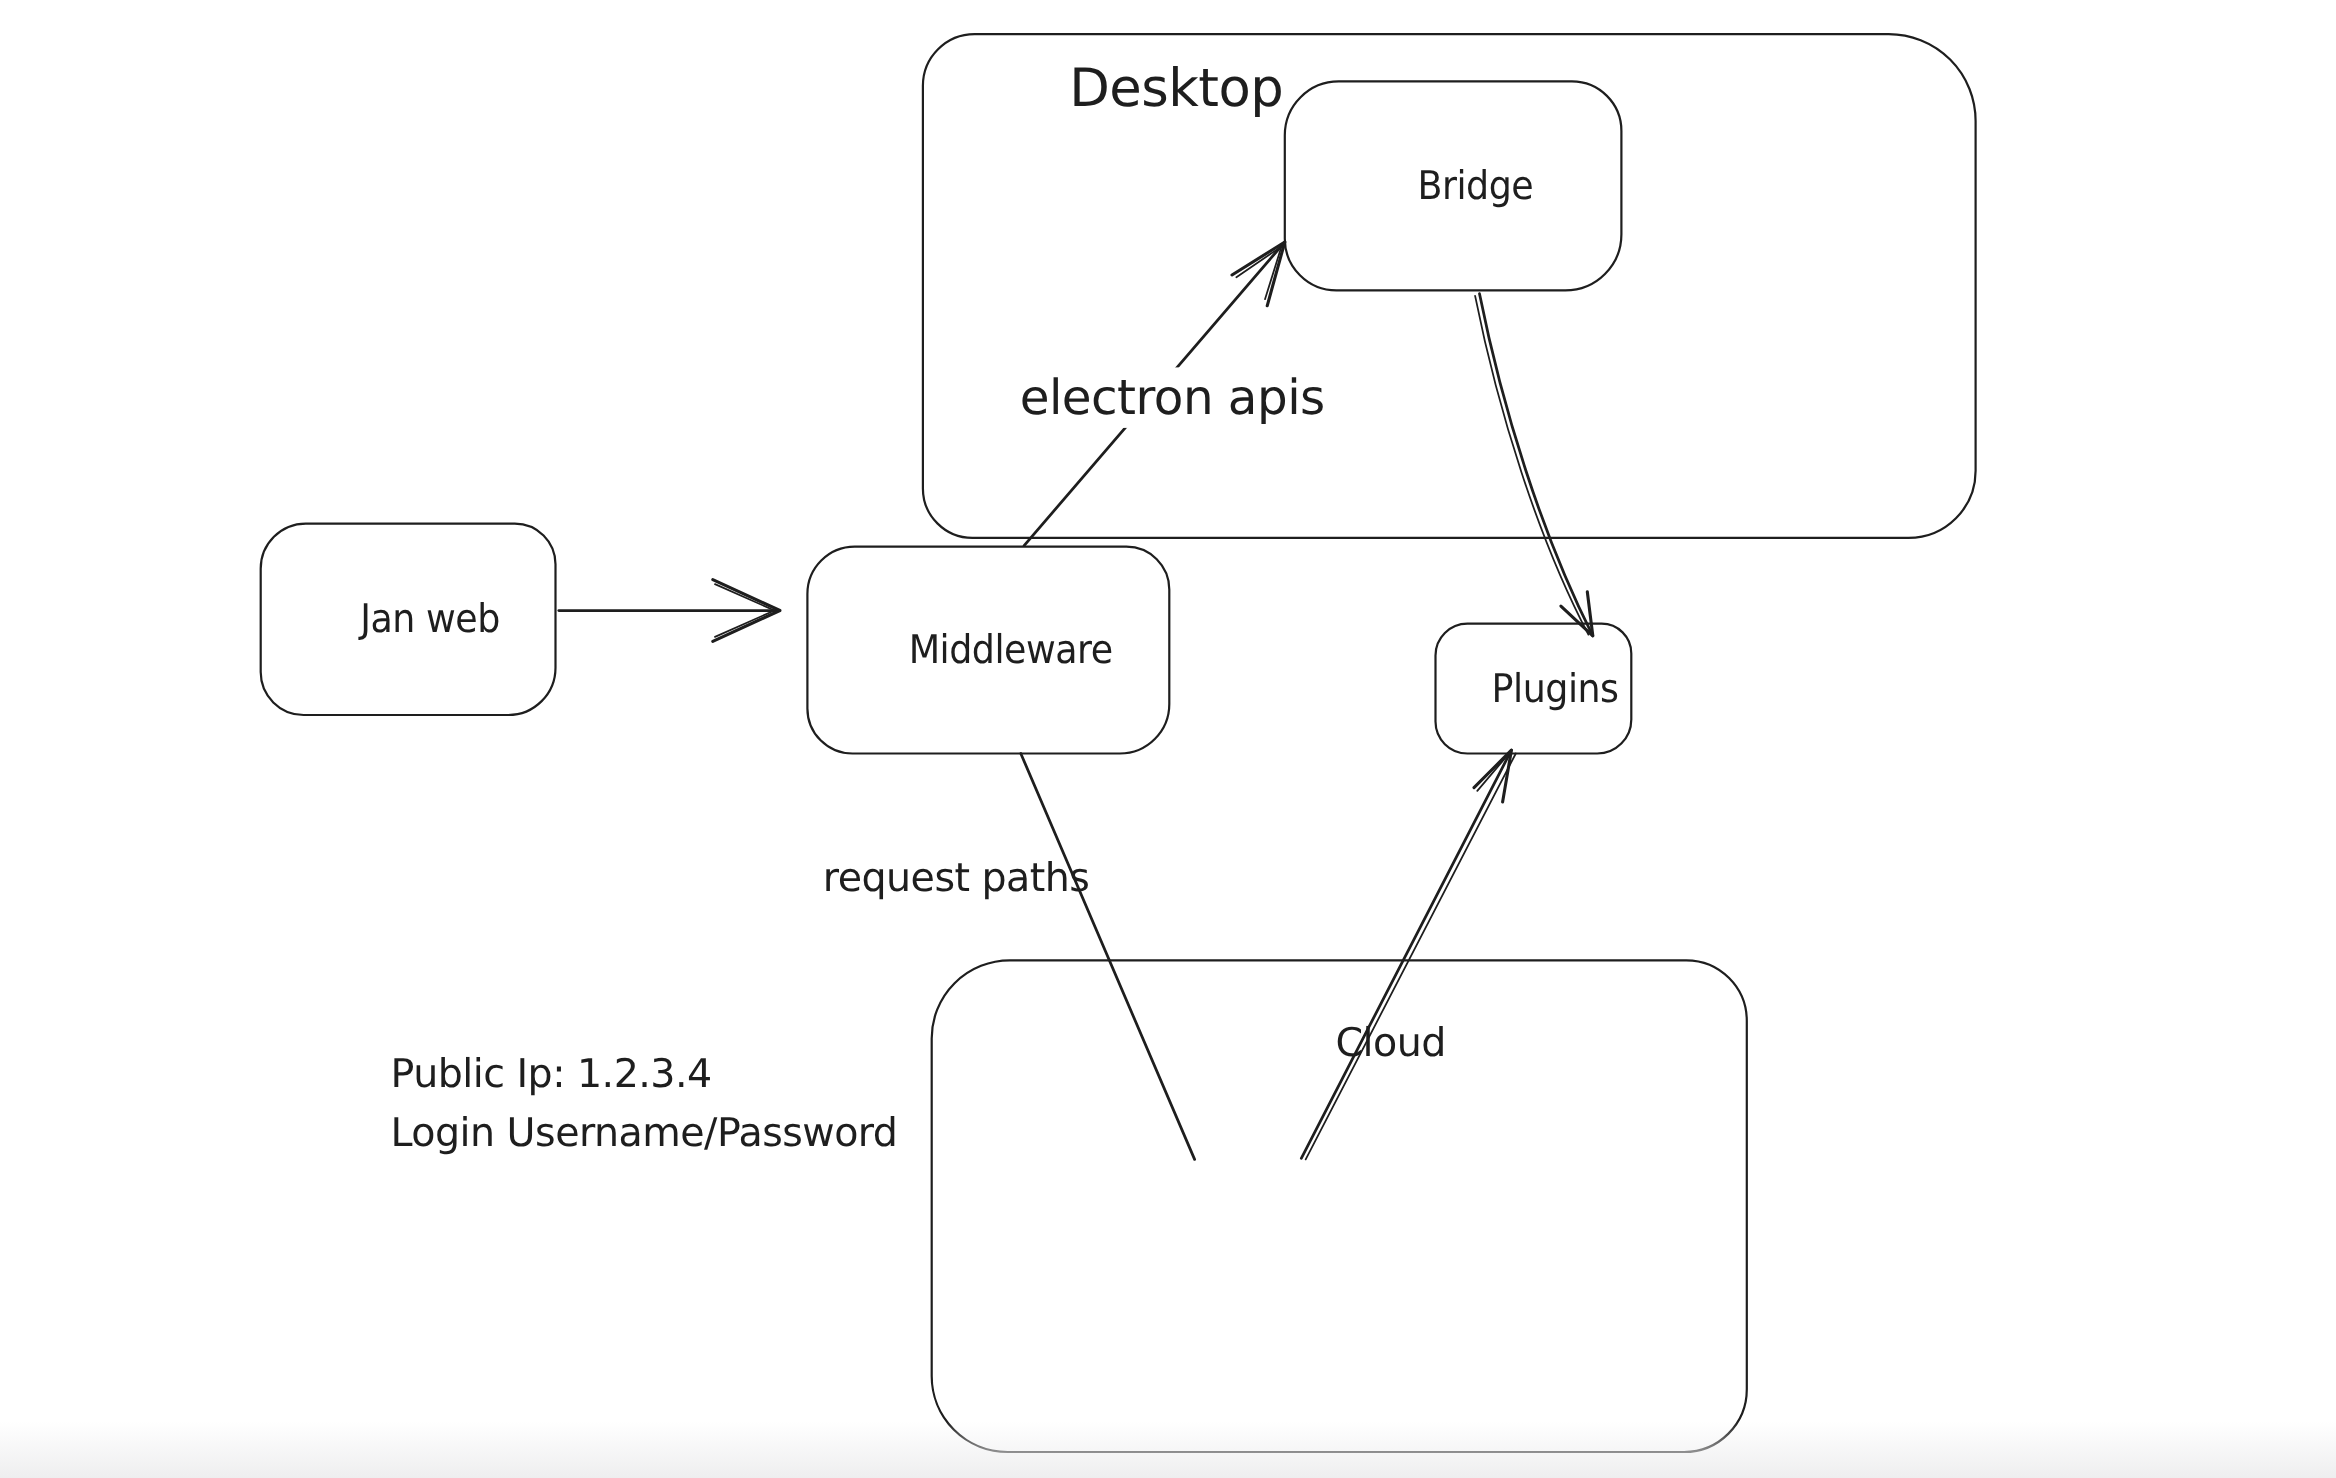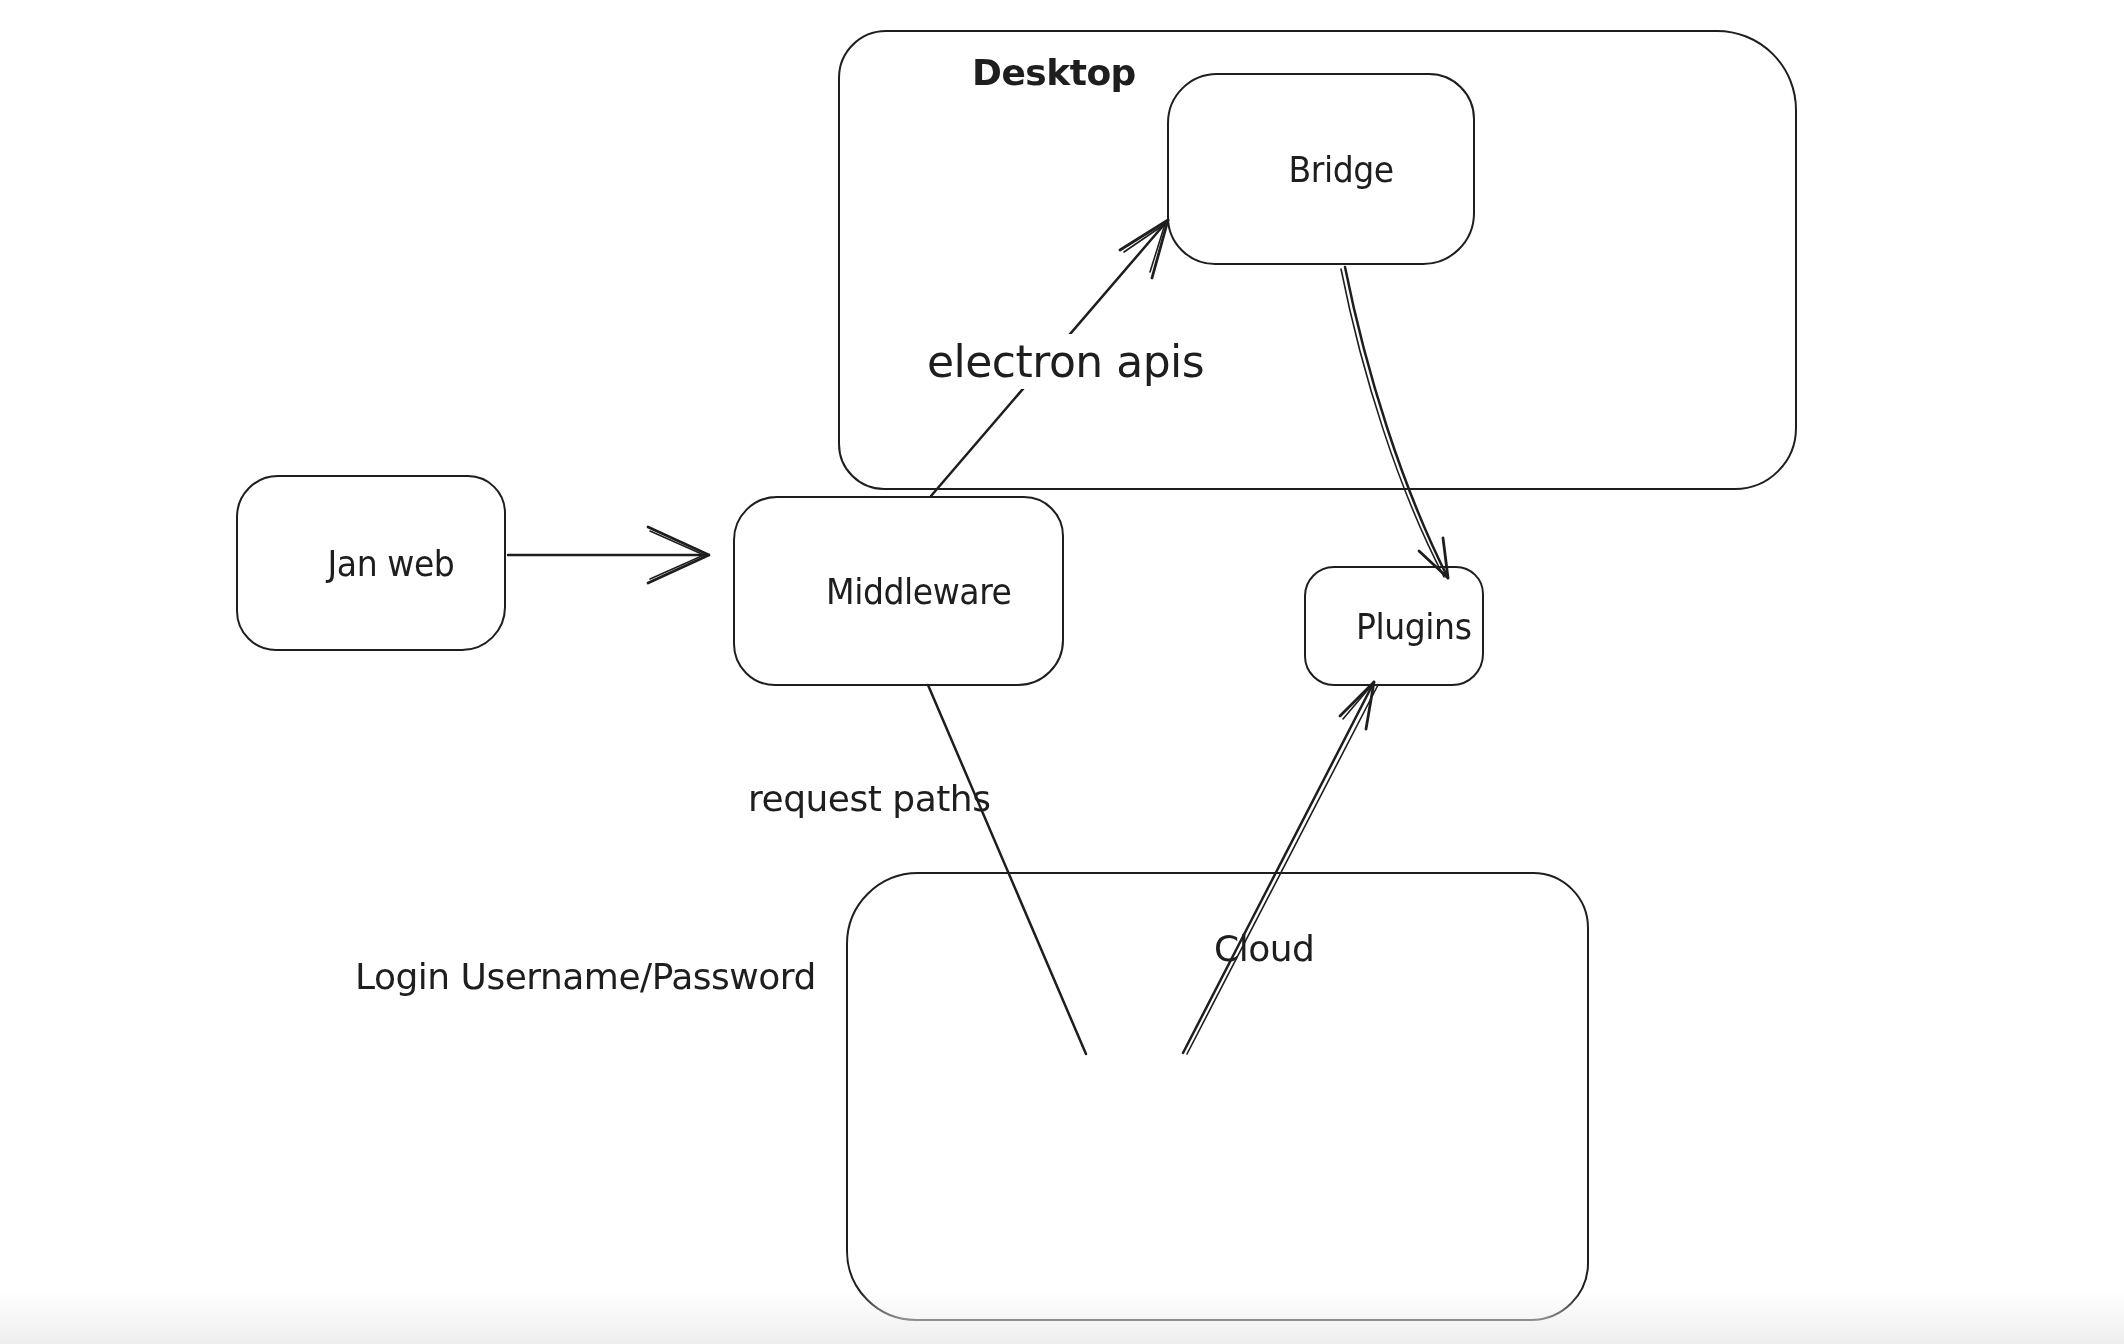--- a/index.html
+++ b/index.html
@@ -64,24 +64,25 @@
       <line class="stroke w-main" x1="928" y1="685" x2="1086" y2="1054"></line>
     </g>
     <g>
       <line class="stroke w-main" x1="1183" y1="1053" x2="1374" y2="682"></line>
       <line class="stroke w-thin" x1="1187" y1="1054" x2="1378" y2="685"></line>
       <path class="stroke w-head" d="M1374,682 L1340,716 M1374,682 L1366,729"></path>
       <path class="stroke w-thin" d="M1371,686 L1343,719"></path>
     </g>
   </svg>
 
-  <div class="float-label" style="left:972px;top:52px;font-size:36px;font-weight:bold;">Desktop</div>
+  <div class="float-label" style="left:972px;top:52px;font-size:48px;">Desktop</div>
   <div class="float-label" style="left:1214px;top:928px;">Cloud</div>
 
   <div class="edge-label" style="left:921px;top:334px;width:252px;">electron apis</div>
   <div class="float-label" style="left:748px;top:778px;">request paths</div>
 
   <div class="notes" style="left:355px;top:950px;">
+    <div>Public Ip: 1.2.3.4</div>
     <div>Login Username/Password</div>
   </div>
 
   <div id="bottom-fade"></div>
 </div>
 
 </body></html>

